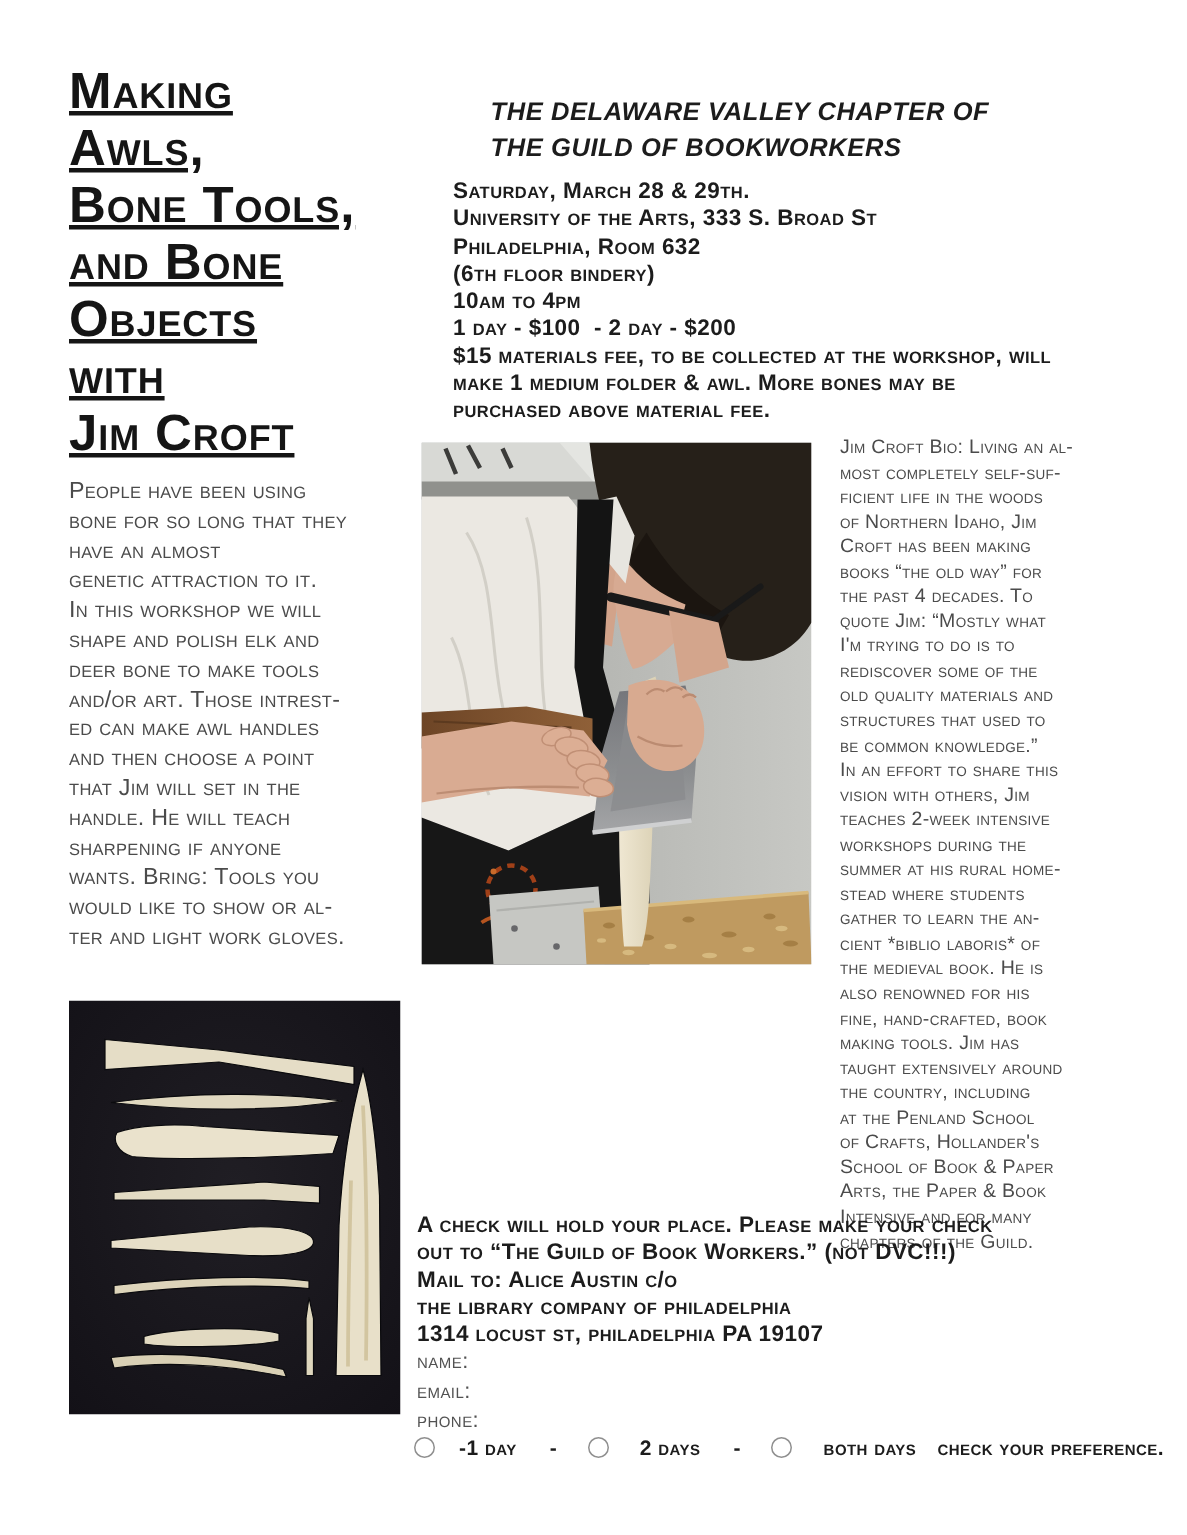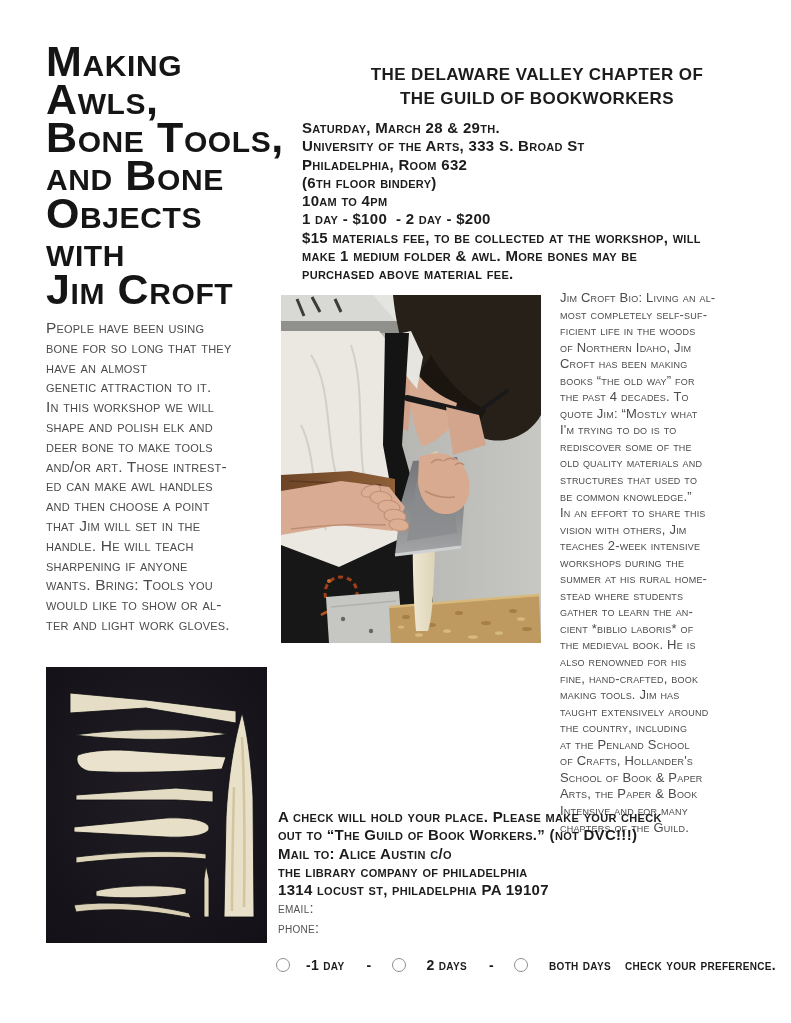--- a/index.html
+++ b/index.html
@@ -10,28 +10,28 @@
     overflow:hidden;
     font-family:"Liberation Sans","DejaVu Sans",sans-serif;
     color:#1f1f1f;
   }
   .sc{font-variant:small-caps;}
   .prewrap{white-space:pre-wrap;}
   .abs{position:absolute;}
 
   .title{
     left:46px;top:42px;width:252px;
-    font-size:43px;line-height:38px;font-weight:700;
-    letter-spacing:0.6px;color:#151515;
+    font-size:34px;line-height:38px;font-weight:700;
+    letter-spacing:0.6px;color:#151515;text-decoration:underline;
   }
   .org{
     right:44px;top:63px;width:420px;
-    text-align:center;
+    text-align:left;
     font-size:17px;line-height:24px;font-weight:700;
-    letter-spacing:0.4px;color:#1c1c1c;
+    letter-spacing:0.4px;color:#1c1c1c;font-style:italic;
   }
   .details{
     left:278px;top:119px;width:480px;
     font-size:15px;line-height:18.3px;font-weight:700;
     letter-spacing:0.3px;color:#1c1c1c;margin-left:24px;
   }
   .intro{
     left:46px;top:318px;width:250px;
     font-size:15.5px;line-height:19.8px;font-weight:400;
     letter-spacing:0.2px;color:#4b4b4b;
@@ -291,20 +291,21 @@
   </div>
 
 
   <div class="abs payment sc prewrap">A check will hold your place. Please make your check
 out to “The Guild of Book Workers.” (not DVC!!!)
 Mail to: Alice Austin c/o
 the library company of philadelphia
 1314 locust st, philadelphia PA 19107</div>
 
   <div class="abs formlabels sc">
+    <div class="row">name:</div>
     <div class="row">email:</div>
     <div class="row">phone:</div>
   </div>
 
   <div class="abs pref sc">
     <span class="radio"></span>
     <span class="lbl">-1 day</span>
     <span class="sep">-</span>
     <span class="radio"></span>
     <span class="lbl2">2 days</span>

